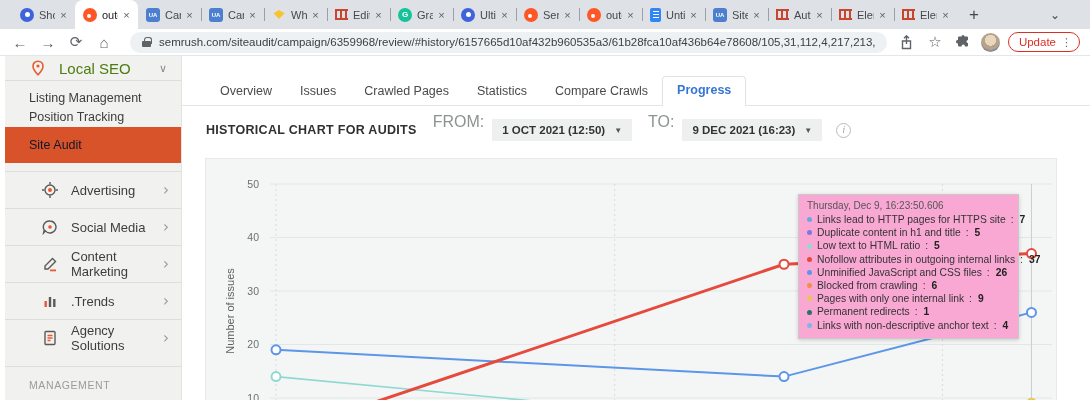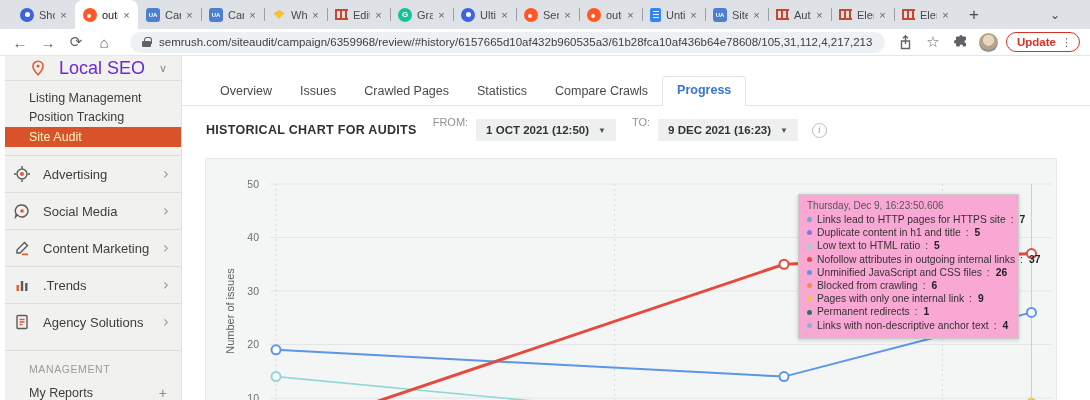--- a/index.html
+++ b/index.html
@@ -32,53 +32,53 @@
   .navbtn{width:24px;height:24px;display:flex;align-items:center;justify-content:center;color:#5f6368;font-size:15px;margin-right:4px;flex:none}
   #omnibox{flex:1;height:21px;background:#eef1f3;border-radius:11px;display:flex;align-items:center;padding:0 12px;margin:0 10px;overflow:hidden}
   #lock{width:9px;height:10px;position:relative;flex:none;margin-right:8px}
   #lock::before{content:"";position:absolute;left:1.5px;top:0;width:6px;height:6px;border:1.5px solid #5f6368;border-radius:3px 3px 0 0;border-bottom:none}
   #lock::after{content:"";position:absolute;left:0;top:4px;width:9px;height:6px;background:#5f6368;border-radius:1px}
   #urltext{font-size:11.5px;color:#3c4043;white-space:nowrap;overflow:hidden}
   #toolbar-right{display:flex;align-items:center;gap:8px;margin-right:2px}
   .ticon{width:20px;height:20px;display:flex;align-items:center;justify-content:center;color:#5f6368;flex:none}
   #avatar{width:19px;height:19px;border-radius:50%;background:radial-gradient(circle at 50% 38%,#e8d6bd 0 36%,#b7a38c 37% 62%,#8f8e94 63%);flex:none}
   #updatepill{display:flex;align-items:center;gap:5px;border:1.5px solid #d93025;border-radius:12px;padding:1px 7px 1px 10px;height:20px}
-  #updatepill .utext{color:#d93025;font-size:11.5px;font-weight:700}
+  #updatepill .utext{color:#d93025;font-size:11.5px;font-weight:400}
   #updatepill .udots{color:#5f6368;font-size:11px;letter-spacing:0}
 
   
   #sidebar{position:absolute;left:0;top:56px;width:182px;height:344px;background:#f1f1ef;border-right:1px solid #e3e3e1}
   #sidebar-scroll{position:absolute;left:0;top:0;width:5px;height:344px;background:#fff}
   .sb-inner{position:absolute;left:5px;top:0;right:0}
   .sb-header{height:24px;display:flex;align-items:center;padding-left:24px;gap:12px}
-  .sb-header .hlabel{font-size:18px;color:#6d28d9;flex:1}
+  .sb-header .hlabel{font-size:15px;color:#4d7c0f;flex:1}
   .sb-caret{color:#8a8a8a;font-size:11px;margin-right:14px}
   .sb-div{height:1px;background:#dddddb;margin:0}
   .sb-sub{padding:7px 0 8px}
   .sb-subitem{height:19.5px;display:flex;align-items:center;padding-left:24px;font-size:12.5px;color:#3d3d3d}
-  .sb-subitem.active{background:#d9532a;color:#fef9c3;height:20px}
-  .sb-section{height:37px;display:flex;align-items:center;padding-left:8px;gap:12px;border-top:1px solid #dddddb}
+  .sb-subitem.active{background:#d9532a;color:#0f172a;height:36px}
+  .sb-section{height:37px;display:flex;align-items:center;padding-left:36px;gap:12px;border-top:1px solid #dddddb}
   .sb-section .slabel{flex:1;font-size:13px;color:#3d3d3d}
   .sb-chev{color:#979797;font-size:15px;margin-right:12px;font-family:"DejaVu Sans",sans-serif}
   .sb-chev::before{content:"›"}
   .sb-icon{width:18px;height:18px;flex:none;display:flex;align-items:center;justify-content:center}
   .sb-mgmt{padding:12px 0 4px 24px;font-size:10.5px;letter-spacing:.6px;color:#9b9b98;border-top:1px solid #dddddb;margin-top:10px}
   .sb-mgmtitem{height:24px;display:flex;align-items:center;padding:4px 14px 0 24px;font-size:12.5px;color:#3d3d3d}
   .sb-mgmtitem .mlabel{flex:1}
   .sb-plus{color:#8d8d8d;font-size:14px}
 
   
   #main{position:absolute;left:182px;top:71px;width:908px;height:344px;background:#fff}
   #maintabs{position:absolute;left:24px;top:7px;height:28px;display:flex;align-items:flex-end}
   #maintabs-underline{position:absolute;left:0;top:34px;width:908px;height:1px;background:#e5e5e5}
   .mtab{padding:6px 14px 8px;font-size:12.5px;color:#4a4a4a}
   .mtab.active{background:#fff;border:1px solid #e2e2e2;border-bottom:none;border-radius:4px 4px 0 0;color:#3576d2;font-weight:700;position:relative;z-index:2;padding-bottom:9px}
   #chart-header{position:absolute;left:24px;top:47px;height:24px;display:flex;align-items:center}
   #chart-title{font-size:12.5px;font-weight:700;color:#303030;letter-spacing:.3px}
-  .hdr-lab{font-size:11px;color:#8d9393;margin:0 8px 16px 16px}
+  .hdr-lab{font-size:16px;color:#8d9393;margin:0 8px 16px 16px}
   .datebtn{height:22px;background:#eef0f0;border-radius:0;display:flex;align-items:center;padding:0 10px;font-size:11.5px;font-weight:700;color:#333;gap:9px}
   .datebtn .caret{font-size:8px;color:#555}
   #info-icon{width:15px;height:15px;border-radius:50%;border:1.5px solid #b9bcbc;color:#9aa0a0;font-size:9.5px;font-style:italic;font-family:"Liberation Serif",serif;display:flex;align-items:center;justify-content:center;margin-left:14px}
 
   
   #card{position:absolute;left:23px;top:87px;width:852px;height:258px;background:#f4f6f6;border:1px solid #e7e9e9;overflow:hidden}
   #chart-svg{position:absolute;left:0;top:0}
   #tooltip{position:absolute;left:592px;top:35px;width:221px;background:#f9a8d4;border:1px solid #c9c9c9;box-shadow:0 1px 4px rgba(0,0,0,.18);padding:5px 8px 6px;z-index:5}
   #tt-title{font-size:10px;color:#555;margin-bottom:2px}
   .tt-row{display:flex;align-items:center;gap:5px;font-size:10.3px;line-height:13.2px;color:#333;white-space:nowrap}

